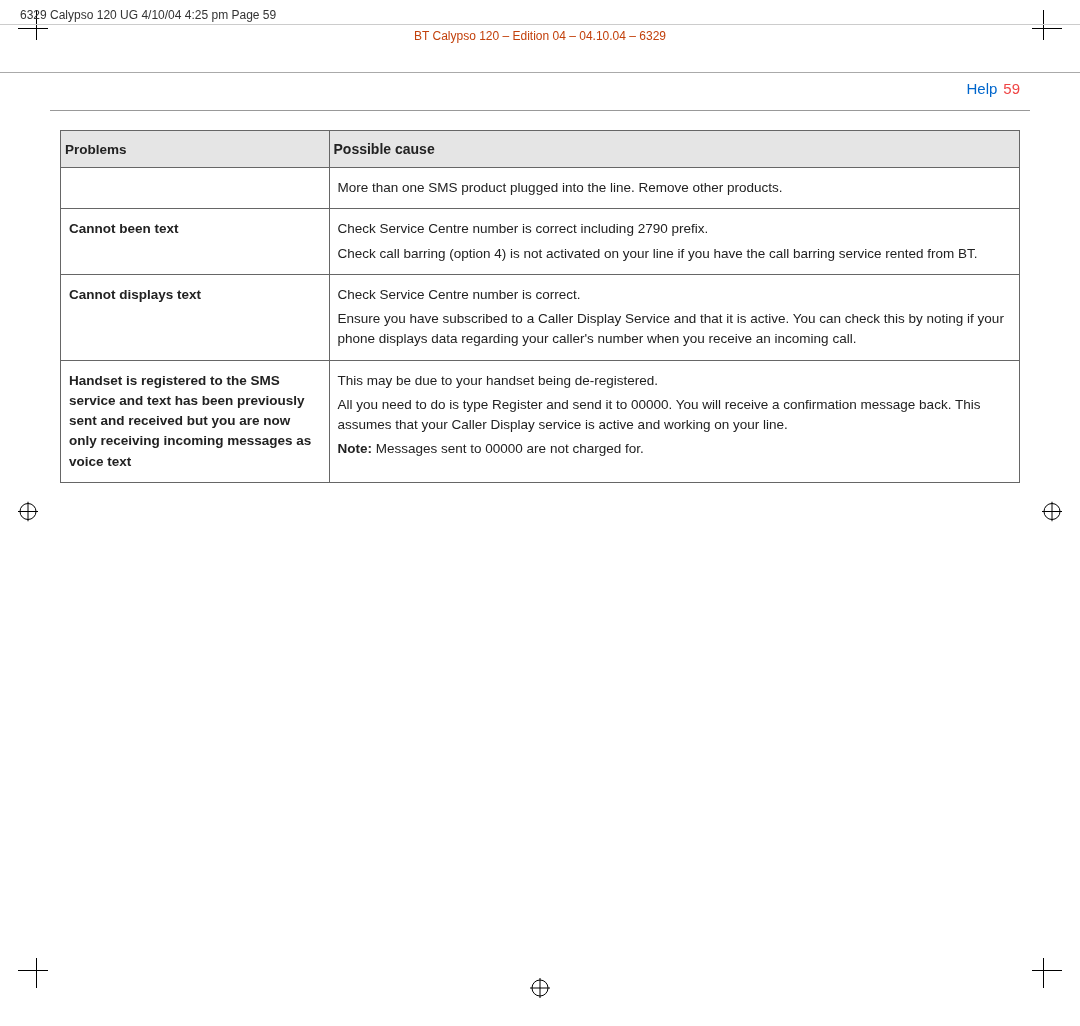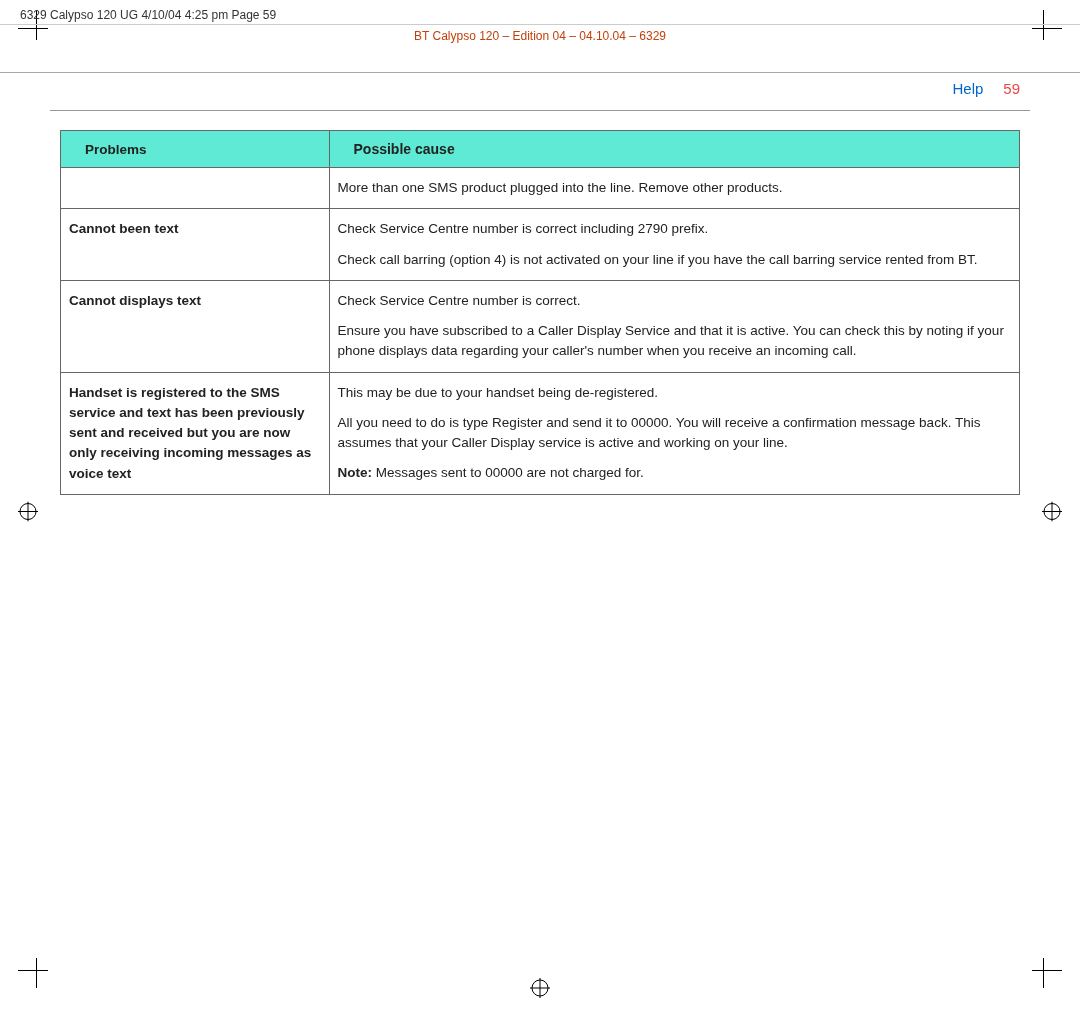--- a/index.html
+++ b/index.html
@@ -46,21 +46,21 @@
       padding: 4px 0;
     }
 
     
     .page-title-area {
       position: absolute;
       top: 80px;
       right: 60px;
       display: flex;
       align-items: center;
-      gap: 20px;
+      gap: 6px;
     }
 
     .page-title-text {
       color: #0066cc;
       font-size: 15px;
     }
 
     .page-number {
       font-size: 15px;
       color: #ef4444;
@@ -84,23 +84,23 @@
       bottom: 120px;
     }
 
     table {
       width: 100%;
       border-collapse: collapse;
       border: 1px solid #666;
     }
 
     thead th {
-      background: #5eead4;
+      background: #e5e5e5;
       border: 1px solid #666;
-      padding: 10px 24px;
+      padding: 10px 4px;
       text-align: left;
       font-weight: bold;
       font-size: 14px;
     }
 
     tbody td {
       border: 1px solid #666;
       padding: 10px 8px;
       vertical-align: top;
       font-size: 13.5px;
@@ -111,21 +111,21 @@
       font-weight: bold;
       font-size: 13.5px;
       width: 28%;
     }
 
     .cause-cell {
       width: 72%;
     }
 
     .cause-cell p + p {
-      margin-top: 10px;
+      margin-top: 4px;
     }
 
     .note-bold {
       font-weight: bold;
     }
 
     
     .crop-mark {
       position: absolute;
       background: #000;

